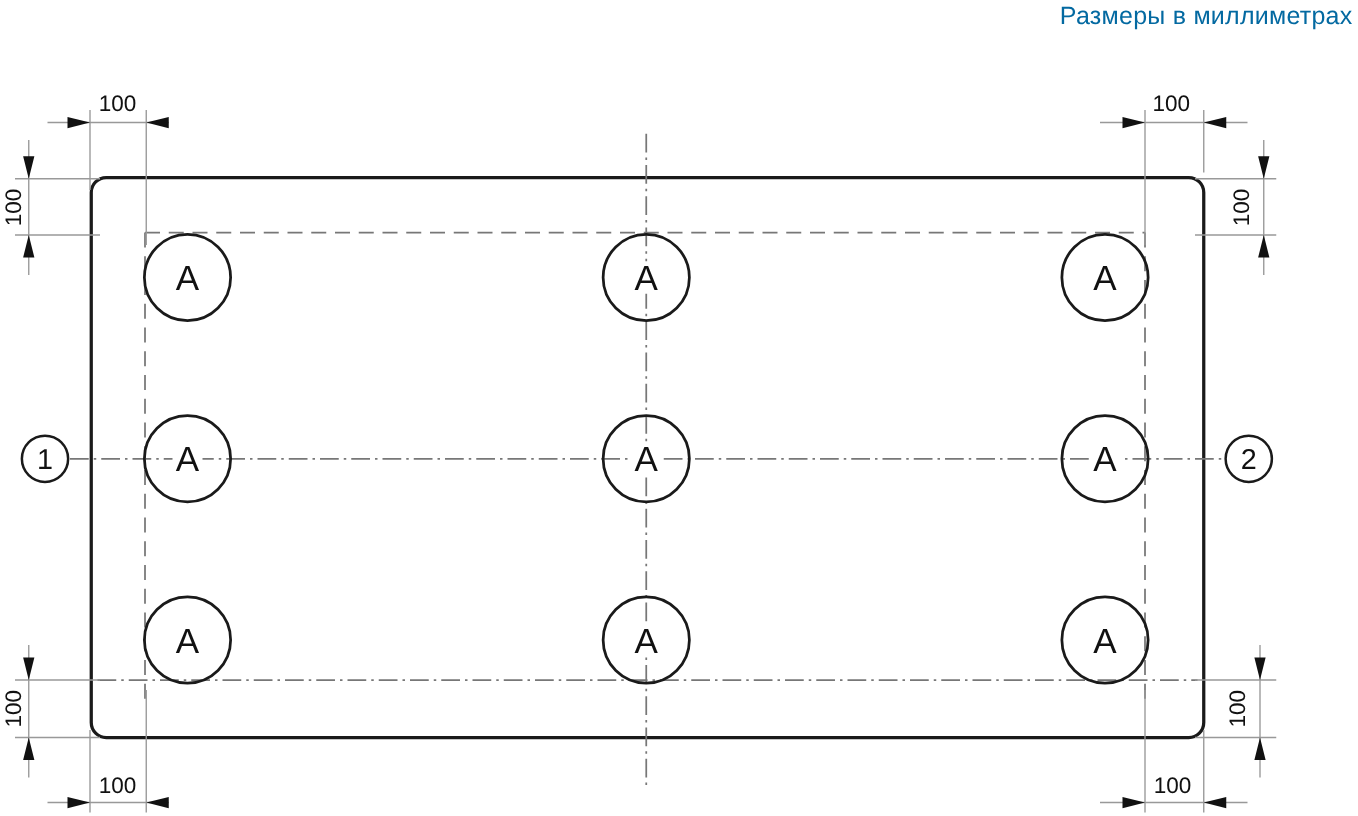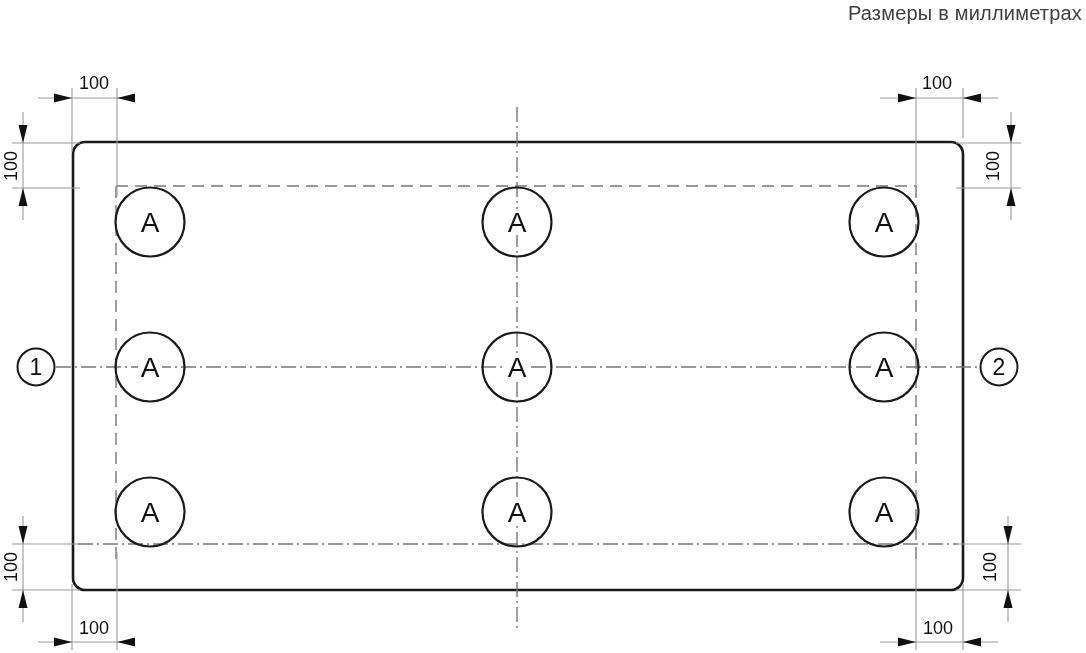--- a/index.html
+++ b/index.html
@@ -13,21 +13,21 @@
     width: 1086px;
     height: 653px;
     background: #ffffff;
     overflow: hidden;
   }
   #drawing-title {
     position: absolute;
     top: 2px;
     right: 4px;
     font-size: 20px;
-    color: #404040;
+    color: #0369a1;
     letter-spacing: 0.2px;
     white-space: nowrap;
   }
   svg { display: block; }
   .heavy   { stroke: #1a1a1a; stroke-width: 2.6; fill: none; }
   .circleA { stroke: #1a1a1a; stroke-width: 2.2; fill: none; }
   .datum   { stroke: #1a1a1a; stroke-width: 2;   fill: #ffffff; }
   .thin    { stroke: #999999; stroke-width: 1.1; fill: none; }
   .dashed  { stroke: #777777; stroke-width: 1.4; fill: none; stroke-dasharray: 12 7; }
   .dashdot { stroke: #777777; stroke-width: 1.4; fill: none; stroke-dasharray: 15 4 2 4; }

